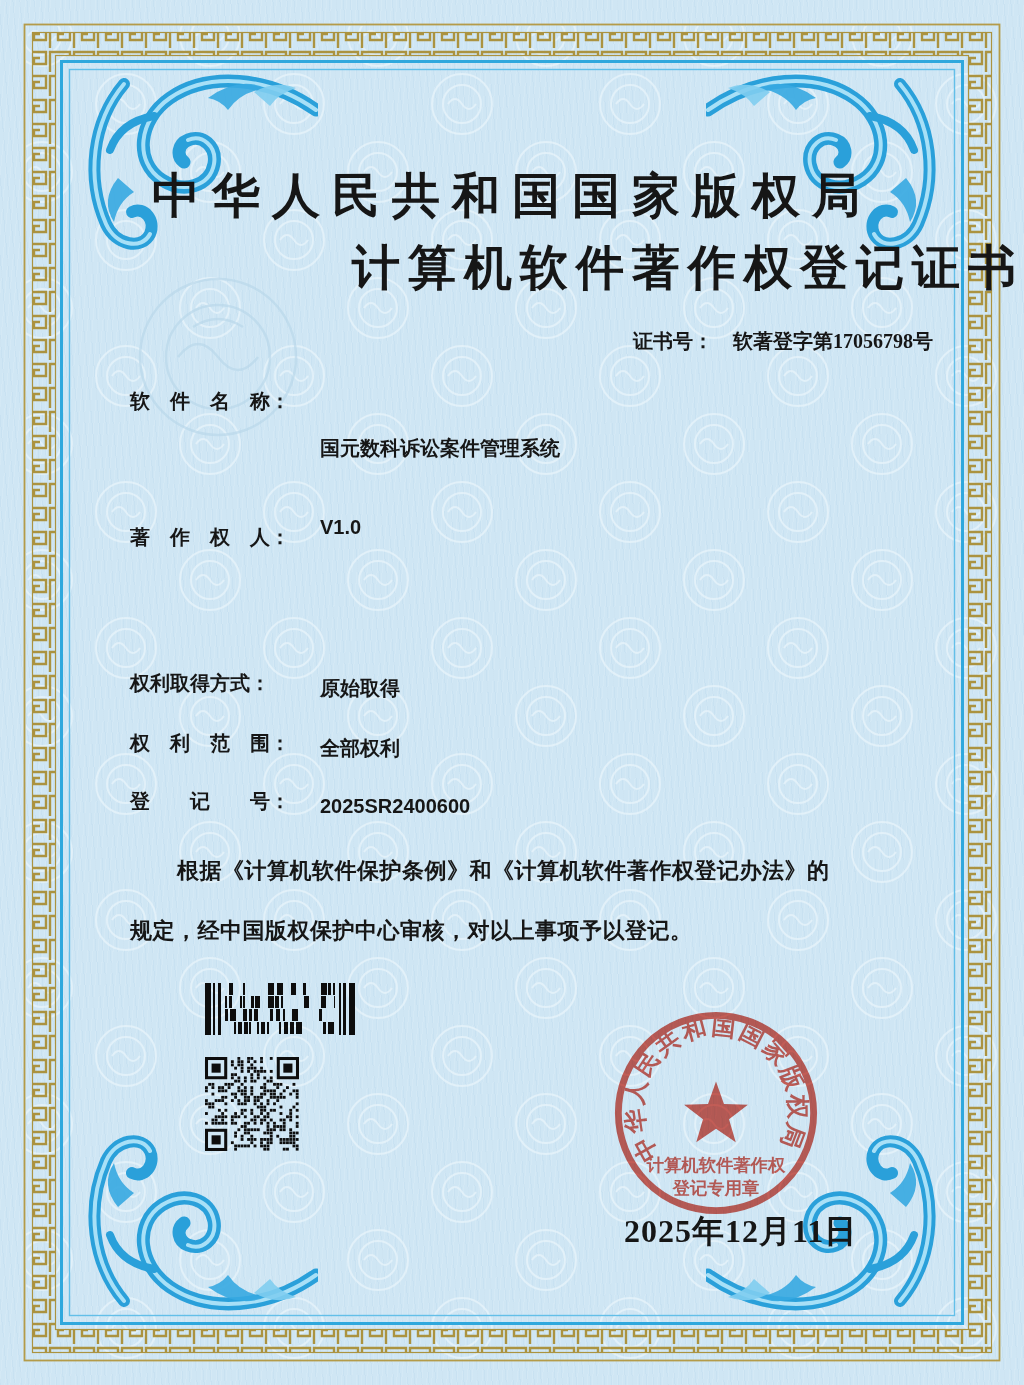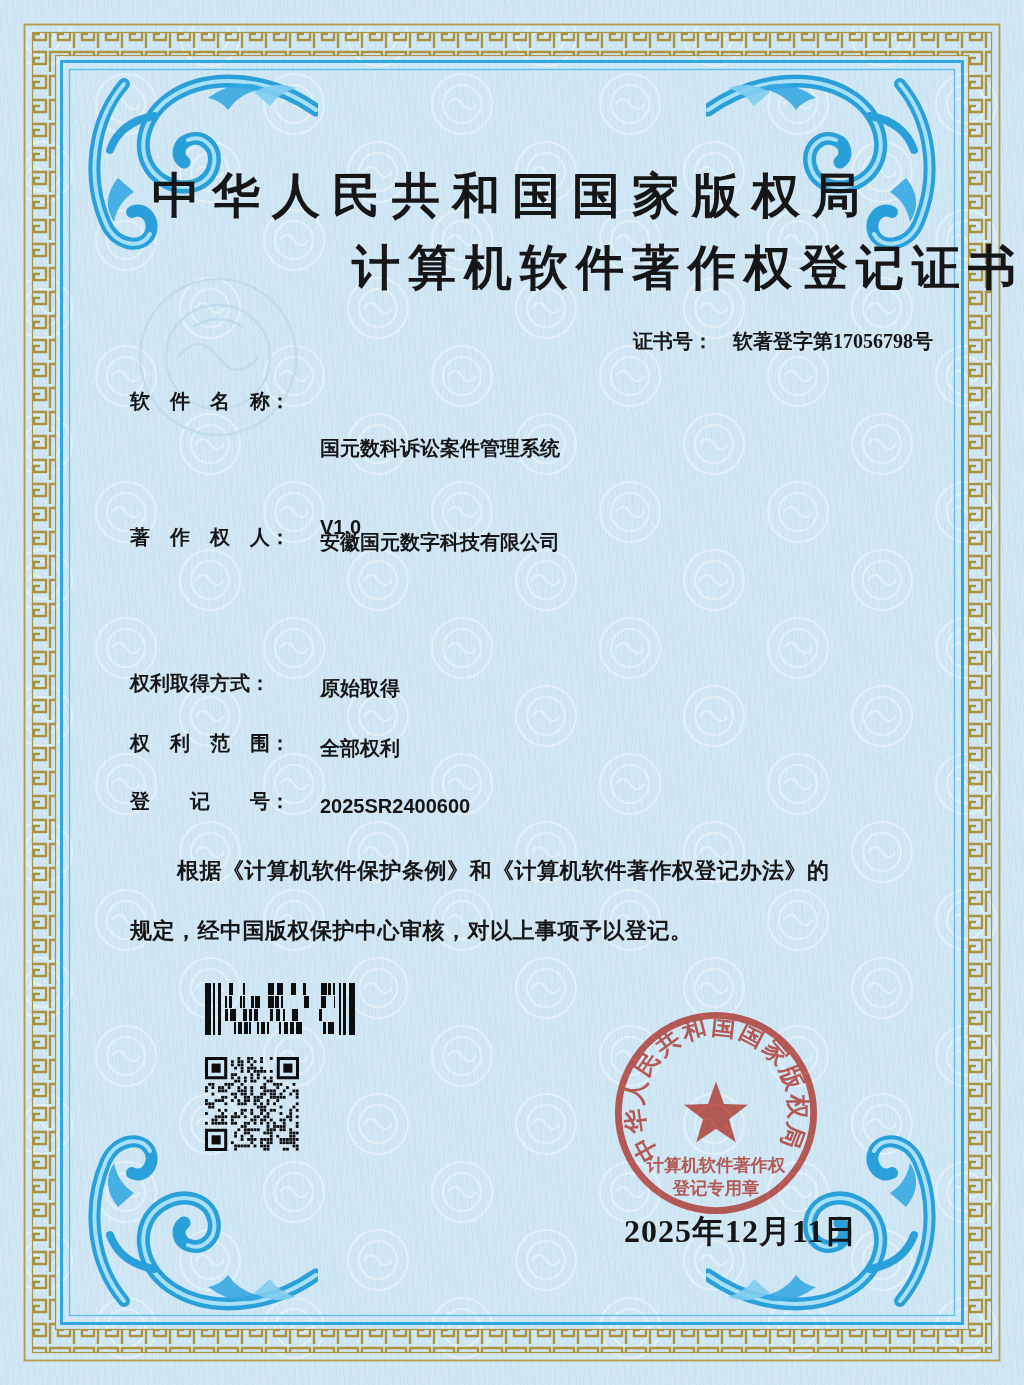--- a/index.html
+++ b/index.html
@@ -125,21 +125,20 @@
 
   <div class="abs row" id="row0">
     <span class="lbl">软　件　名　称：</span>
     <span class="val">
         <span>国元数科诉讼案件管理系统</span>
         <span>V1.0</span>
       </span>
   </div>
   <div class="abs row" id="row1">
     <span class="lbl">著　作　权　人：</span>
-    <span class="val">安徽国元数字科技有限公司</span>
   </div>
   <div class="abs row" id="row2">
     <span class="lbl">权利取得方式：</span>
     <span class="val">原始取得</span>
   </div>
   <div class="abs row" id="row3">
     <span class="lbl">权　利　范　围：</span>
     <span class="val">全部权利</span>
   </div>
   <div class="abs row" id="row4">

